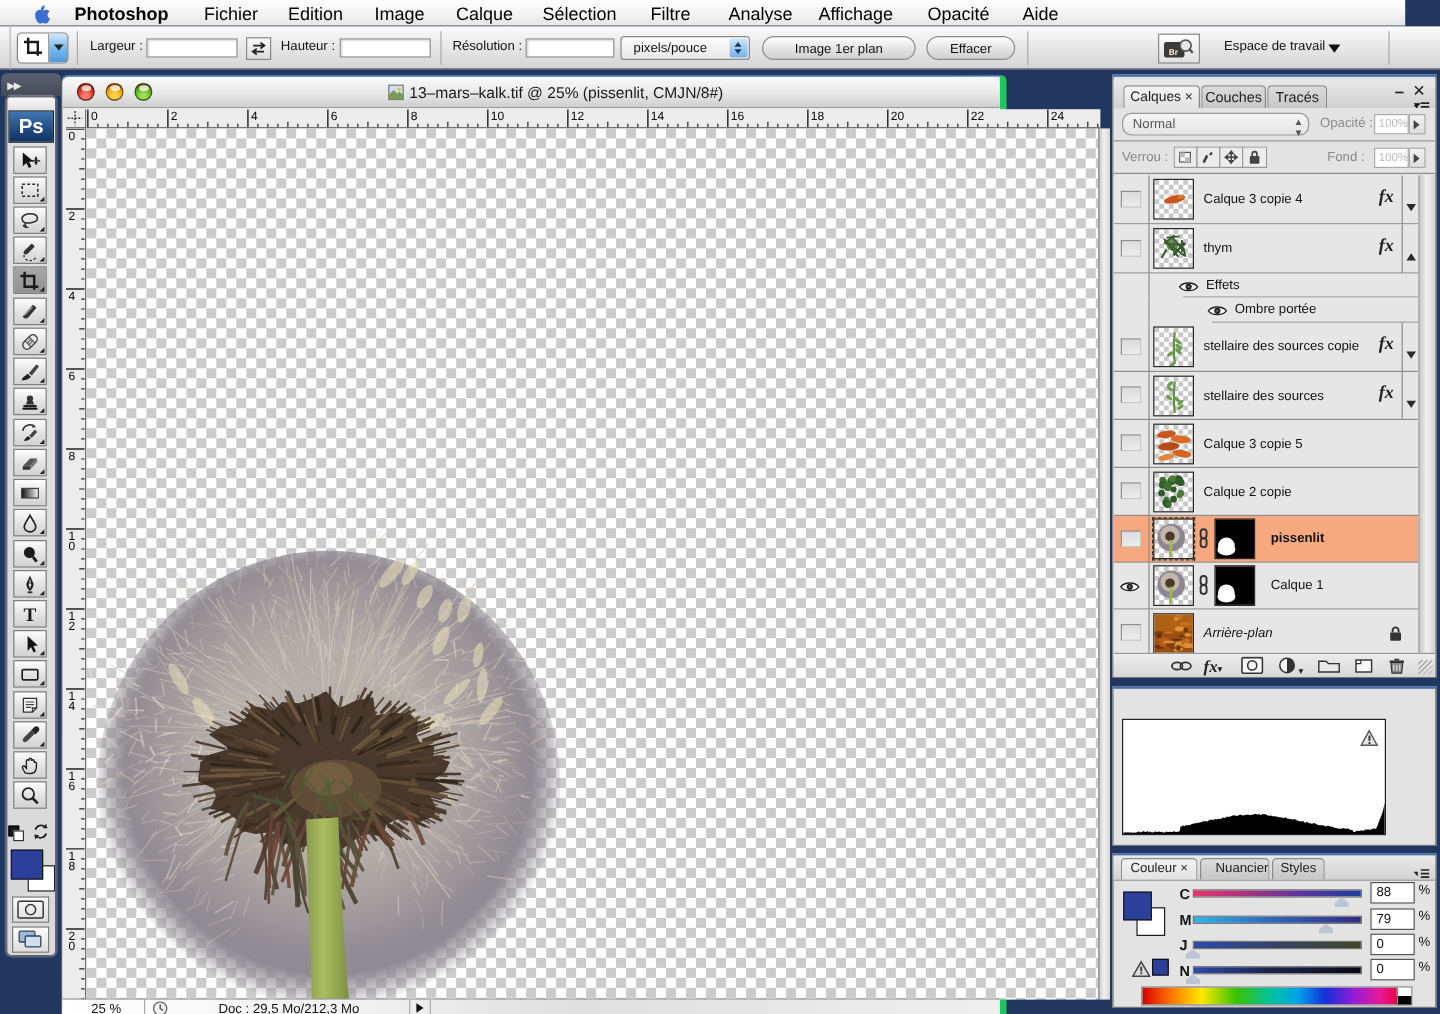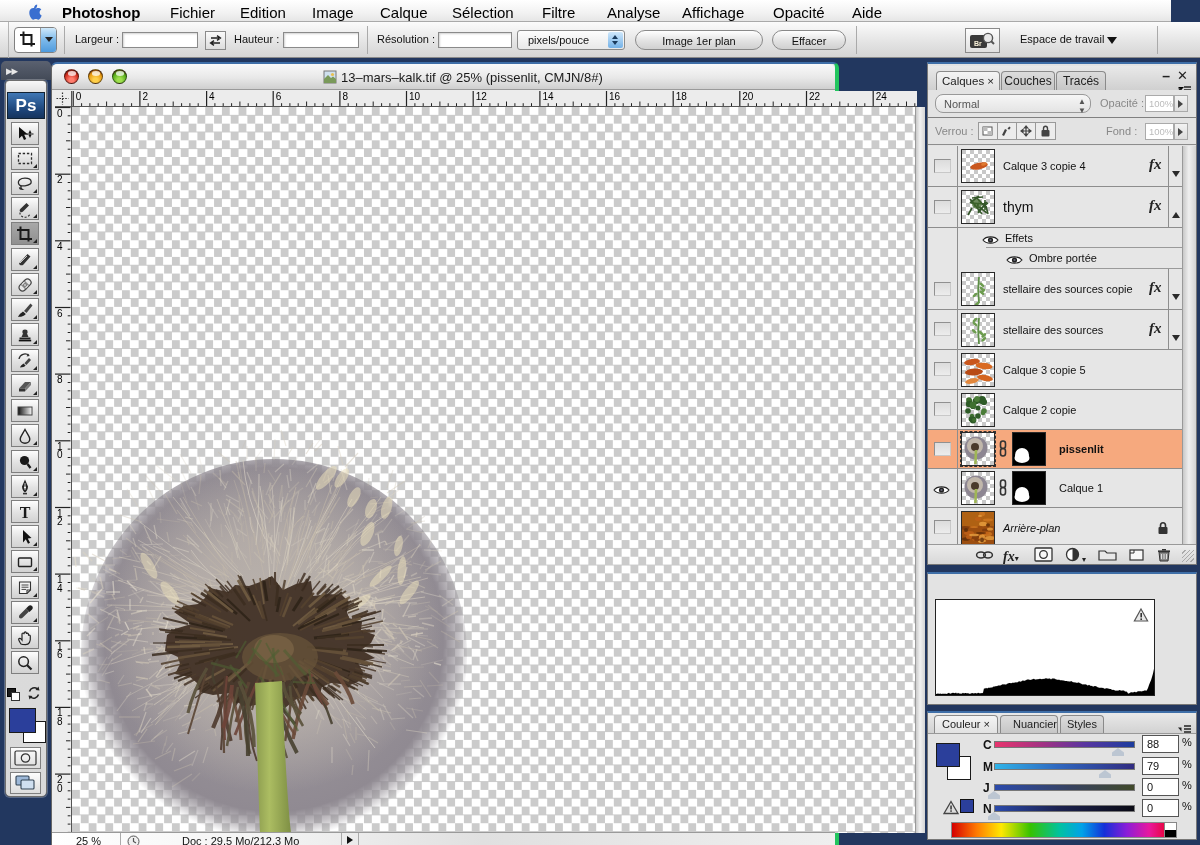--- a/index.html
+++ b/index.html
@@ -65,21 +65,21 @@
         <rect x="1" y="4" width="17" height="13" rx="2" fill="#3a3a3a"></rect>
         <text x="5" y="14.5" font-size="7" fill="#f8f0d8" font-family="Liberation Sans,sans-serif" font-weight="bold">Br</text>
         <circle cx="19" cy="7" r="4.6" fill="#e8e8e8" stroke="#555" stroke-width="1.4"></circle>
         <line x1="22" y1="10" x2="25" y2="13" stroke="#555" stroke-width="2"></line>
       </svg>
     </div>
 <span class="abs" style="left:1020px;top:11px;font-size:11px;color:#111;">Espace de travail</span>
 <span class="abs" style="left:1107px;top:15px;width:0;height:0;border-left:5.5px solid transparent;border-right:5.5px solid transparent;border-top:7px solid #111;"></span>
 <div class="abs" style="left:1157px;top:4px;width:1px;height:28px;background:#aaa;"></div>
 </div>
-<div class="abs" style="left:51px;top:62px;width:788px;height:783px;background:#ececec;border-top:2px solid #3f6fa8;border-left:1px solid #666;border-right:4px solid #22c55e;border-radius:6px 6px 0 0;box-sizing:border-box;">
+<div class="abs" style="left:51px;top:62px;width:788px;height:783px;background:#ececec;border-top:2px solid #3f6fa8;border-left:1px solid #666;border-right:6px solid #22c55e;border-radius:6px 6px 0 0;box-sizing:border-box;">
     <div class="abs" style="left:0;top:0;width:100%;height:26px;background:linear-gradient(#fafafa,#e8e8e8 55%,#cfcfcf);border-bottom:1px solid #9a9a9a;border-radius:6px 6px 0 0;box-sizing:border-box;">
       <span class="abs" style="left:12px;top:5px;width:15px;height:15px;border-radius:50%;background:radial-gradient(circle at 50% 78%,#ff7d6e 0 18%,#cf2c1d 60%,#5a1a10 98%);border:1px solid rgba(0,0,0,0.5);box-sizing:border-box;">
         <span class="abs" style="left:3px;top:1px;width:8px;height:4.5px;border-radius:50%;background:rgba(255,255,255,0.75);"></span>
       </span>
       <span class="abs" style="left:36px;top:5px;width:15px;height:15px;border-radius:50%;background:radial-gradient(circle at 50% 78%,#ffd04a 0 18%,#e89b12 60%,#5a1a10 98%);border:1px solid rgba(0,0,0,0.5);box-sizing:border-box;">
         <span class="abs" style="left:3px;top:1px;width:8px;height:4.5px;border-radius:50%;background:rgba(255,255,255,0.75);"></span>
       </span>
       <span class="abs" style="left:60px;top:5px;width:15px;height:15px;border-radius:50%;background:radial-gradient(circle at 50% 78%,#9fe04e 0 18%,#55ab1a 60%,#5a1a10 98%);border:1px solid rgba(0,0,0,0.5);box-sizing:border-box;">
         <span class="abs" style="left:3px;top:1px;width:8px;height:4.5px;border-radius:50%;background:rgba(255,255,255,0.75);"></span>
       </span>
@@ -1814,21 +1814,21 @@
             <line x1="10" y1="17" x2="6" y2="24" stroke="#35582a" stroke-width="1.6"></line>
             <line x1="23" y1="9" x2="23" y2="15" stroke="#35582a" stroke-width="1.6"></line>
             <line x1="9" y1="12" x2="24" y2="13" stroke="#35582a" stroke-width="1.6"></line>
             <line x1="17" y1="16" x2="25" y2="22" stroke="#35582a" stroke-width="1.6"></line>
             <line x1="16" y1="20" x2="18" y2="21" stroke="#35582a" stroke-width="1.6"></line>
             <line x1="16" y1="14" x2="15" y2="14" stroke="#35582a" stroke-width="1.6"></line>
             <line x1="23" y1="11" x2="23" y2="19" stroke="#35582a" stroke-width="1.6"></line>
             <circle cx="15" cy="13" r="5" fill="#3f6629" opacity="0.75"></circle>
           </svg>
         </div>
-        <div style="position:absolute;left:75px;top:0;height:41px;line-height:41px;font-size:14px;color:#111;white-space:nowrap;">thym</div>
+        <div style="position:absolute;left:75px;top:0;height:41px;line-height:41px;font-size:11px;color:#111;white-space:nowrap;">thym</div>
         <div style="position:absolute;left:221px;top:9px;"><span style="font-family:'Liberation Serif',serif;font-style:italic;font-weight:bold;font-size:15px;color:#222;">fx</span></div>
         <div style="position:absolute;left:240px;top:0;width:1px;height:41px;background:#8d8d8d;"></div>
         <div style="position:absolute;left:244px;top:17px;"><span style="display:inline-block;width:0;height:0;border-left:4.5px solid transparent;border-right:4.5px solid transparent;border-bottom:6px solid #2a2a2a;"></span></div>
       </div>
       <div style="position:absolute;left:0;top:82px;width:254px;height:20px;background:#e6e6e6;box-sizing:border-box;">
         <div style="position:absolute;left:29px;top:0;width:1px;height:20px;background:#8d8d8d;"></div>
         <span style="position:absolute;left:54px;top:4px;"><svg width="17" height="12" viewBox="0 0 17 12" style="">
             <path d="M1,6 C4,1.8 13,1.8 16,6 C13,10.2 4,10.2 1,6 Z" fill="#fff" stroke="#222" stroke-width="1.1"></path>
             <circle cx="8.5" cy="6" r="2.6" fill="#222"></circle>
             <circle cx="8.5" cy="6" r="1.1" fill="#667"></circle>

